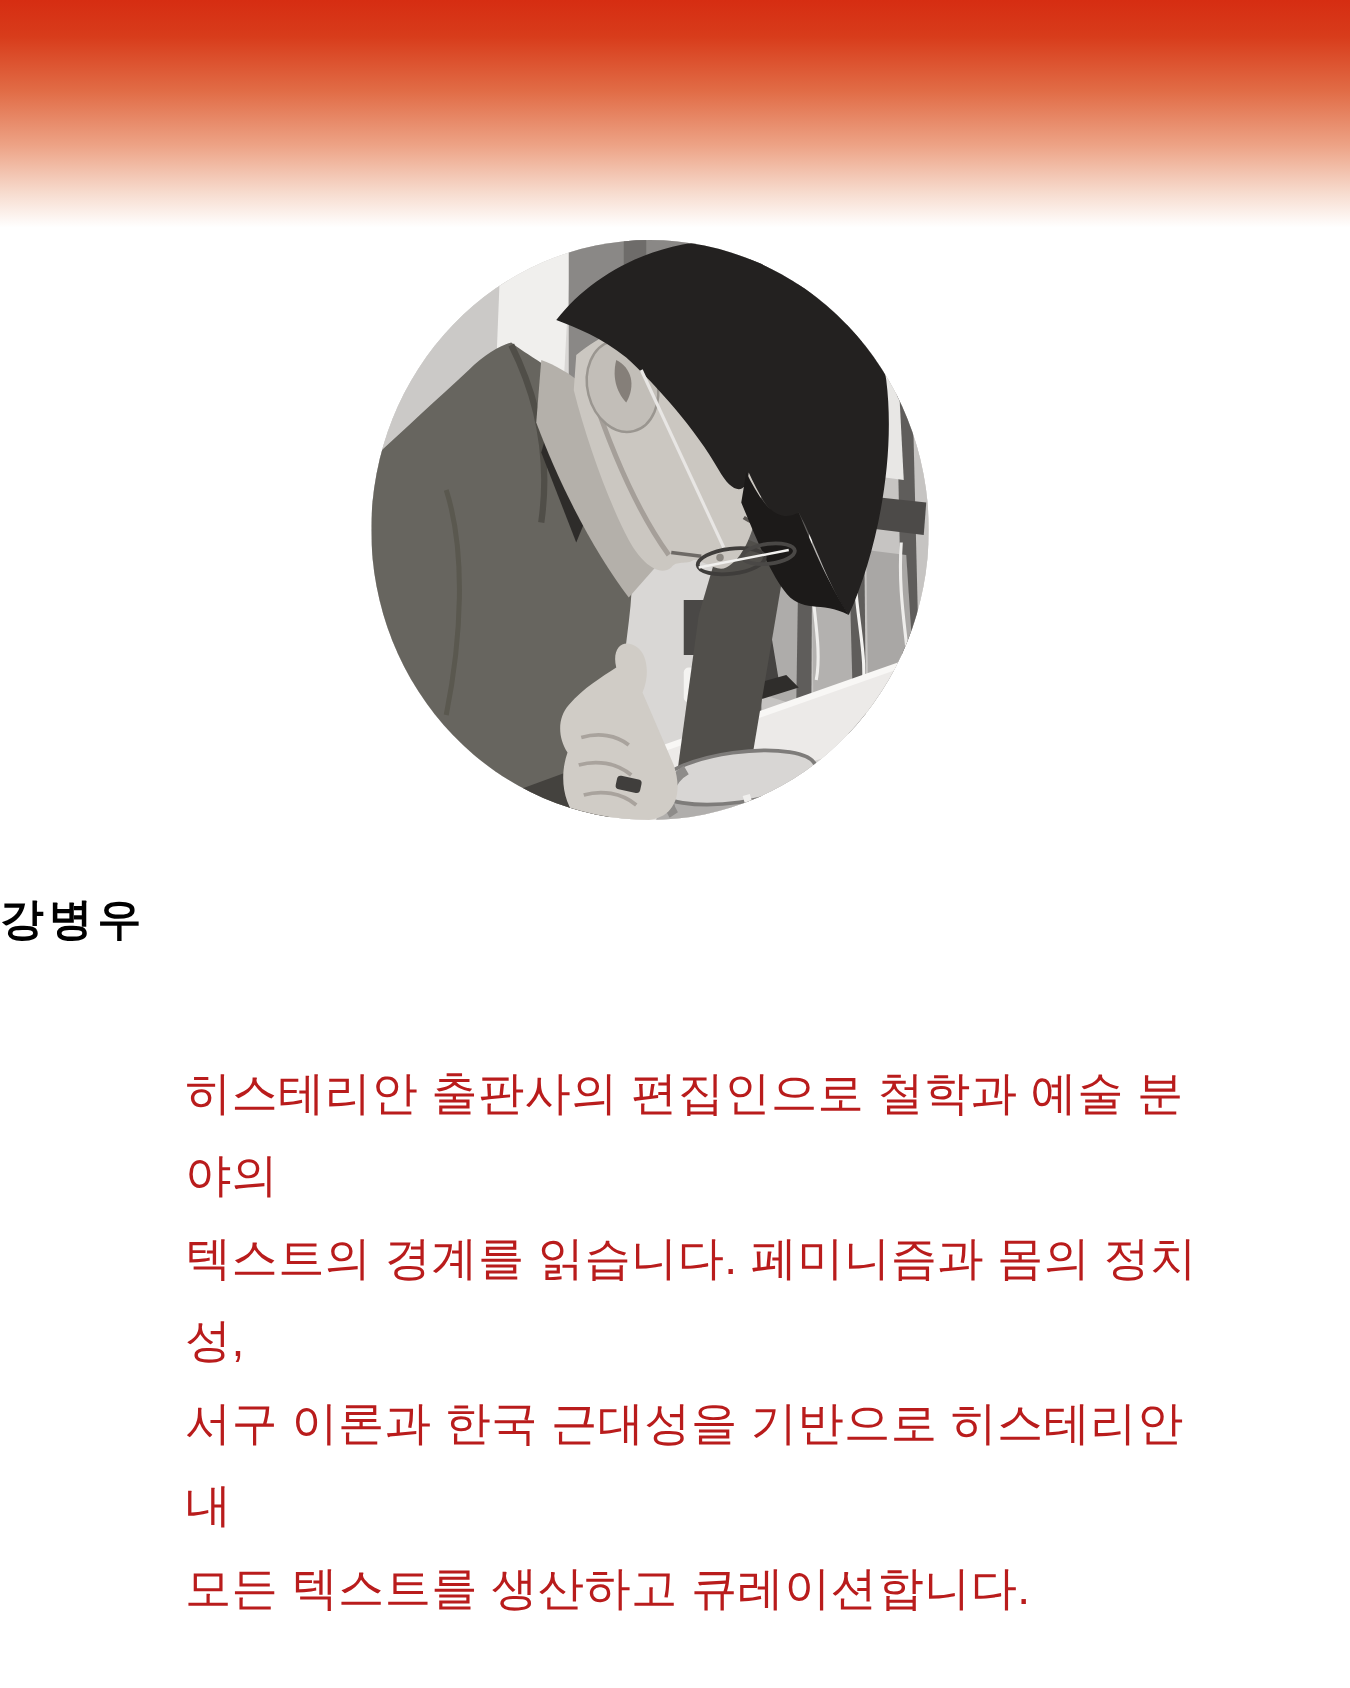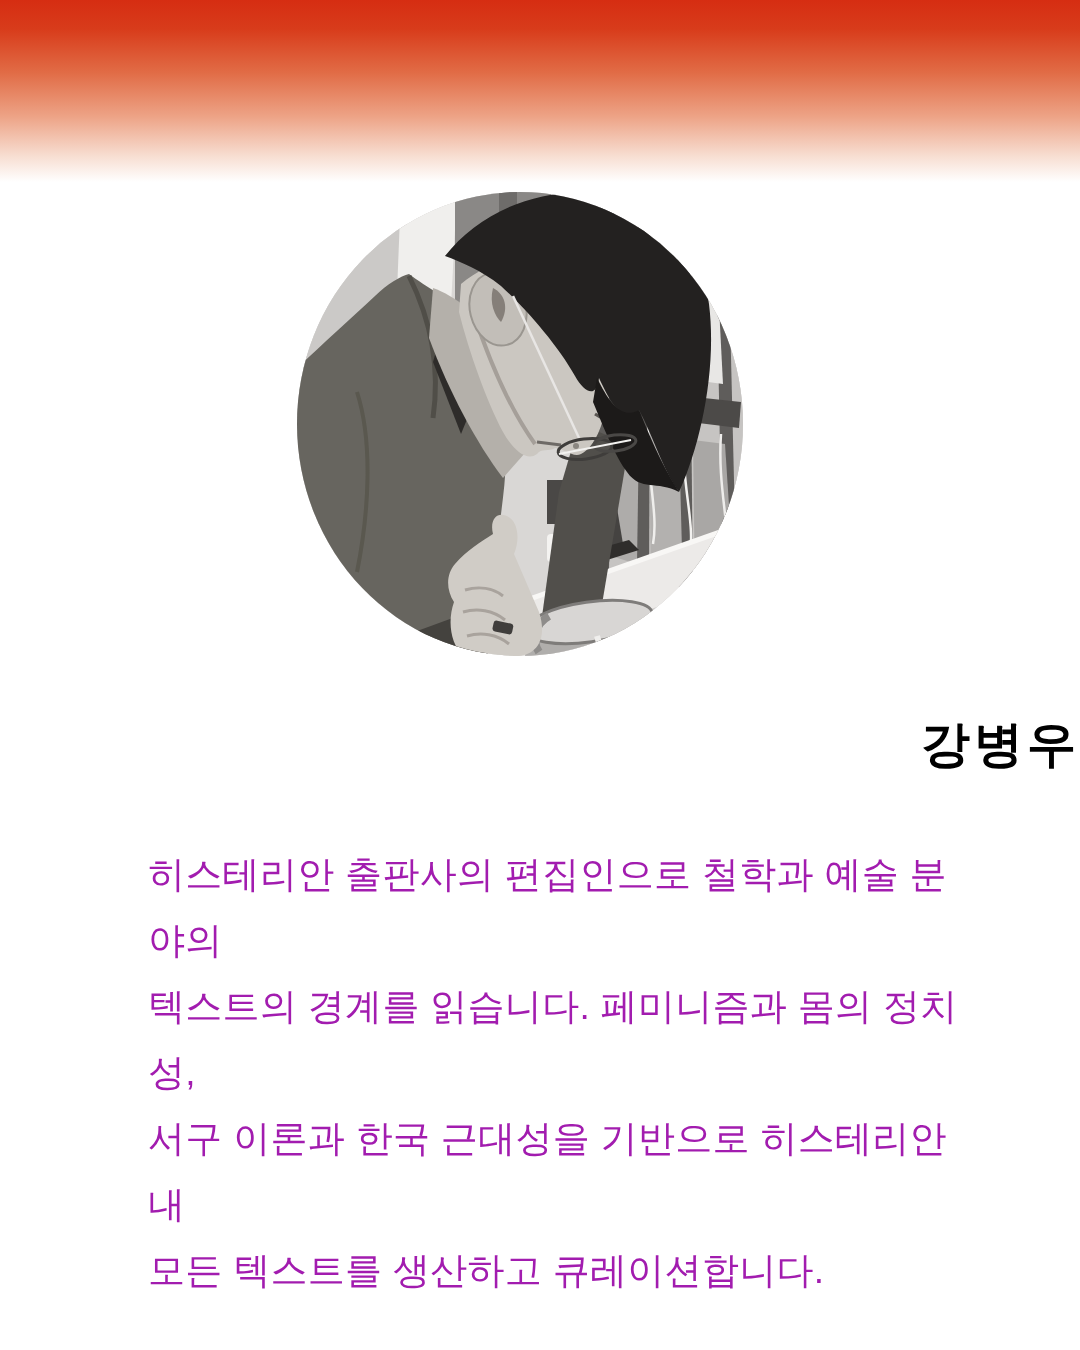--- a/index.html
+++ b/index.html
@@ -13,27 +13,27 @@
     background:linear-gradient(180deg,
       #d62d12 0%, #d83c1b 16%, #e16c46 40%, #eda386 64%, #f7dccf 85%, #ffffff 100%);
   }
   .photo-circle{
     position:absolute;left:297px;top:192px;width:446px;height:464px;
     border-radius:50%;overflow:hidden;background:#d9d7d5;
   }
   .photo-circle svg{display:block;width:100%;height:100%;}
   .name{
     position:absolute;top:712px;left:0;width:1080px;margin:0;
-    text-align:right;
+    text-align:left;
     font-family:"Liberation Serif","DejaVu Serif",serif;
-    font-size:49px;font-weight:600;letter-spacing:4px;color:#000000;
+    font-size:35px;font-weight:600;letter-spacing:4px;color:#000000;
   }
   .bio{
     position:absolute;top:842px;left:148px;width:820px;margin:0;
-    font-size:37px;line-height:66px;letter-spacing:0.3px;color:#a21caf;
+    font-size:37px;line-height:66px;letter-spacing:0.3px;color:#b91c1c;
     white-space:pre-line;
   }
 </style>
 </head>
 <body>
 
 <div class="canvas">
 
   <div class="gradient-header"></div>
 

